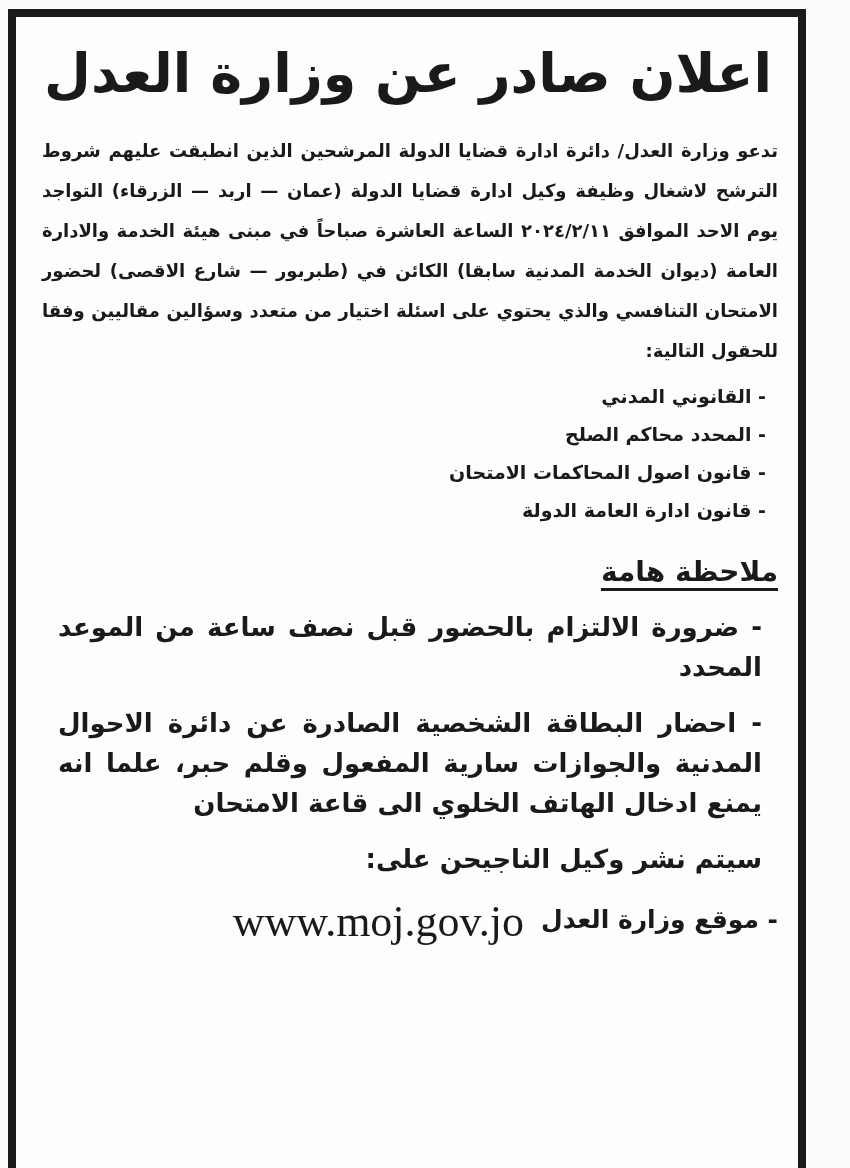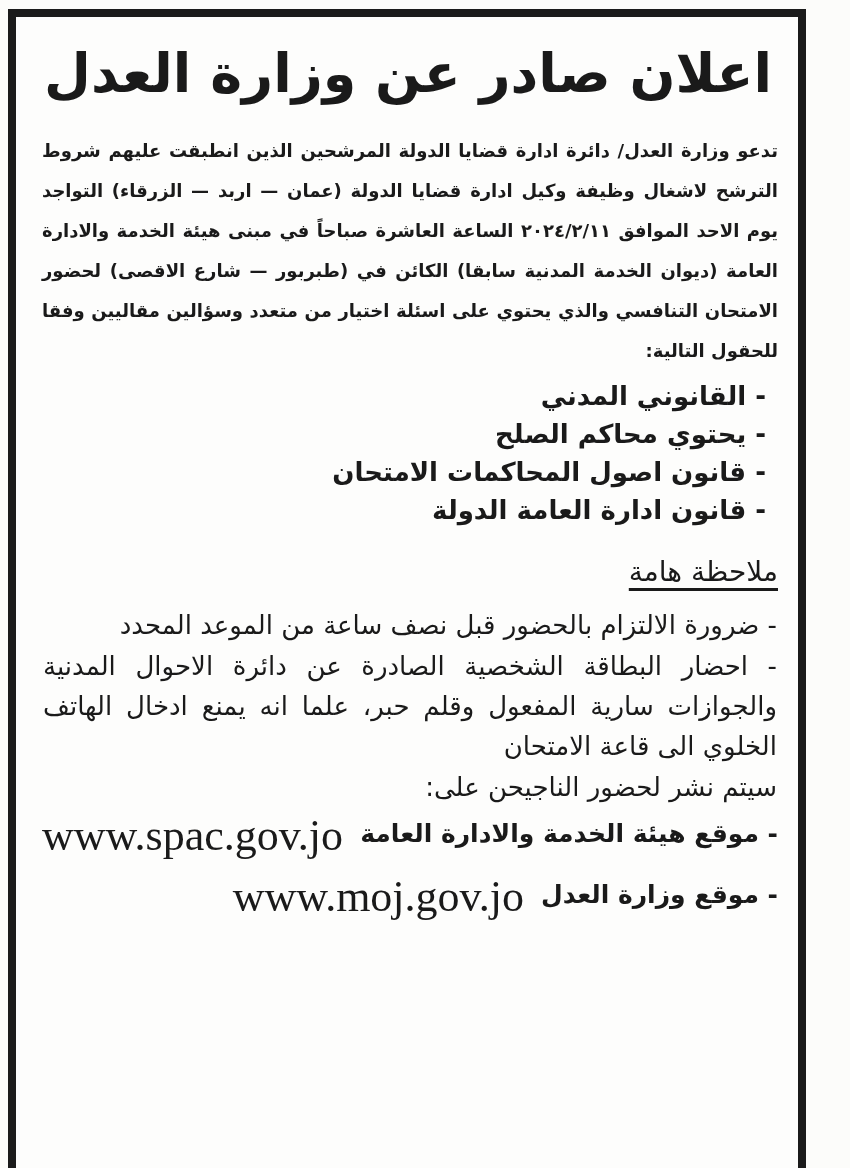--- a/index.html
+++ b/index.html
@@ -43,40 +43,40 @@
     line-height: 40px;
     text-align: justify;
     text-align-last: right;
   }
   .fields {
     margin: 6px 0 0 0;
     padding: 0 12px 0 0;
     list-style: none;
   }
   .fields li {
-    font-size: 26px;
+    font-size: 19px;
     font-weight: bold;
     line-height: 38px;
   }
   .note-heading {
     margin: 24px 0 8px 0;
     font-size: 28px;
-    font-weight: normal;
+    font-weight: bold;
     line-height: 38px;
     text-decoration: underline;
     text-decoration-thickness: 2.5px;
     text-underline-offset: 7px;
   }
   .notes {
     margin: 14px 0 0 0;
   }
   .note, .publish {
-    margin: 1px;
+    margin: 16px;
     font-size: 26px;
-    font-weight: normal;
+    font-weight: bold;
     line-height: 40px;
     text-align: justify;
     text-align-last: right;
   }
   .publish {
     text-align: right;
   }
   .link-line {
     margin-top: 2px;
     text-align: right;
@@ -100,36 +100,32 @@
 <body>
 
 <div class="frame">
 
   <h1 class="title">اعلان صادر عن وزارة العدل</h1>
 
   <p class="intro">تدعو وزارة العدل/ دائرة ادارة قضايا الدولة المرشحين الذين انطبقت عليهم شروط الترشح لاشغال وظيفة وكيل ادارة قضايا الدولة (عمان — اربد — الزرقاء) التواجد يوم الاحد الموافق ٢٠٢٤/٢/١١ الساعة العاشرة صباحاً في مبنى هيئة الخدمة والادارة العامة (ديوان الخدمة المدنية سابقا) الكائن في (طبربور — شارع الاقصى) لحضور الامتحان التنافسي والذي يحتوي على اسئلة اختيار من متعدد وسؤالين مقاليين وفقا للحقول التالية:</p>
 
   <ul class="fields">
     <li>- القانوني المدني</li>
-    <li>- يحتوي محاكم الصلح</li>
+    <li>- المحدد محاكم الصلح</li>
     <li>- قانون اصول المحاكمات الامتحان</li>
     <li>- قانون ادارة العامة الدولة</li>
   </ul>
 
   <h2 class="note-heading">ملاحظة هامة</h2>
 
   <div class="notes">
     <p class="note">- ضرورة الالتزام بالحضور قبل نصف ساعة من الموعد المحدد</p>
     <p class="note">- احضار البطاقة الشخصية الصادرة عن دائرة الاحوال المدنية والجوازات سارية المفعول وقلم حبر، علما انه يمنع ادخال الهاتف الخلوي الى قاعة الامتحان</p>
-    <p class="publish">سيتم نشر لحضور الناجيحن على:</p>
+    <p class="publish">سيتم نشر وكيل الناجيحن على:</p>
   </div>
 
-  <div class="link-line">
-    <span class="link-label">- موقع هيئة الخدمة والادارة العامة</span>
-    <span class="link-url">www.spac.gov.jo</span>
-  </div>
 
   <div class="link-line">
     <span class="link-label">- موقع وزارة العدل</span>
     <span class="link-url">www.moj.gov.jo</span>
   </div>
 
 </div>
 
 </body></html>

